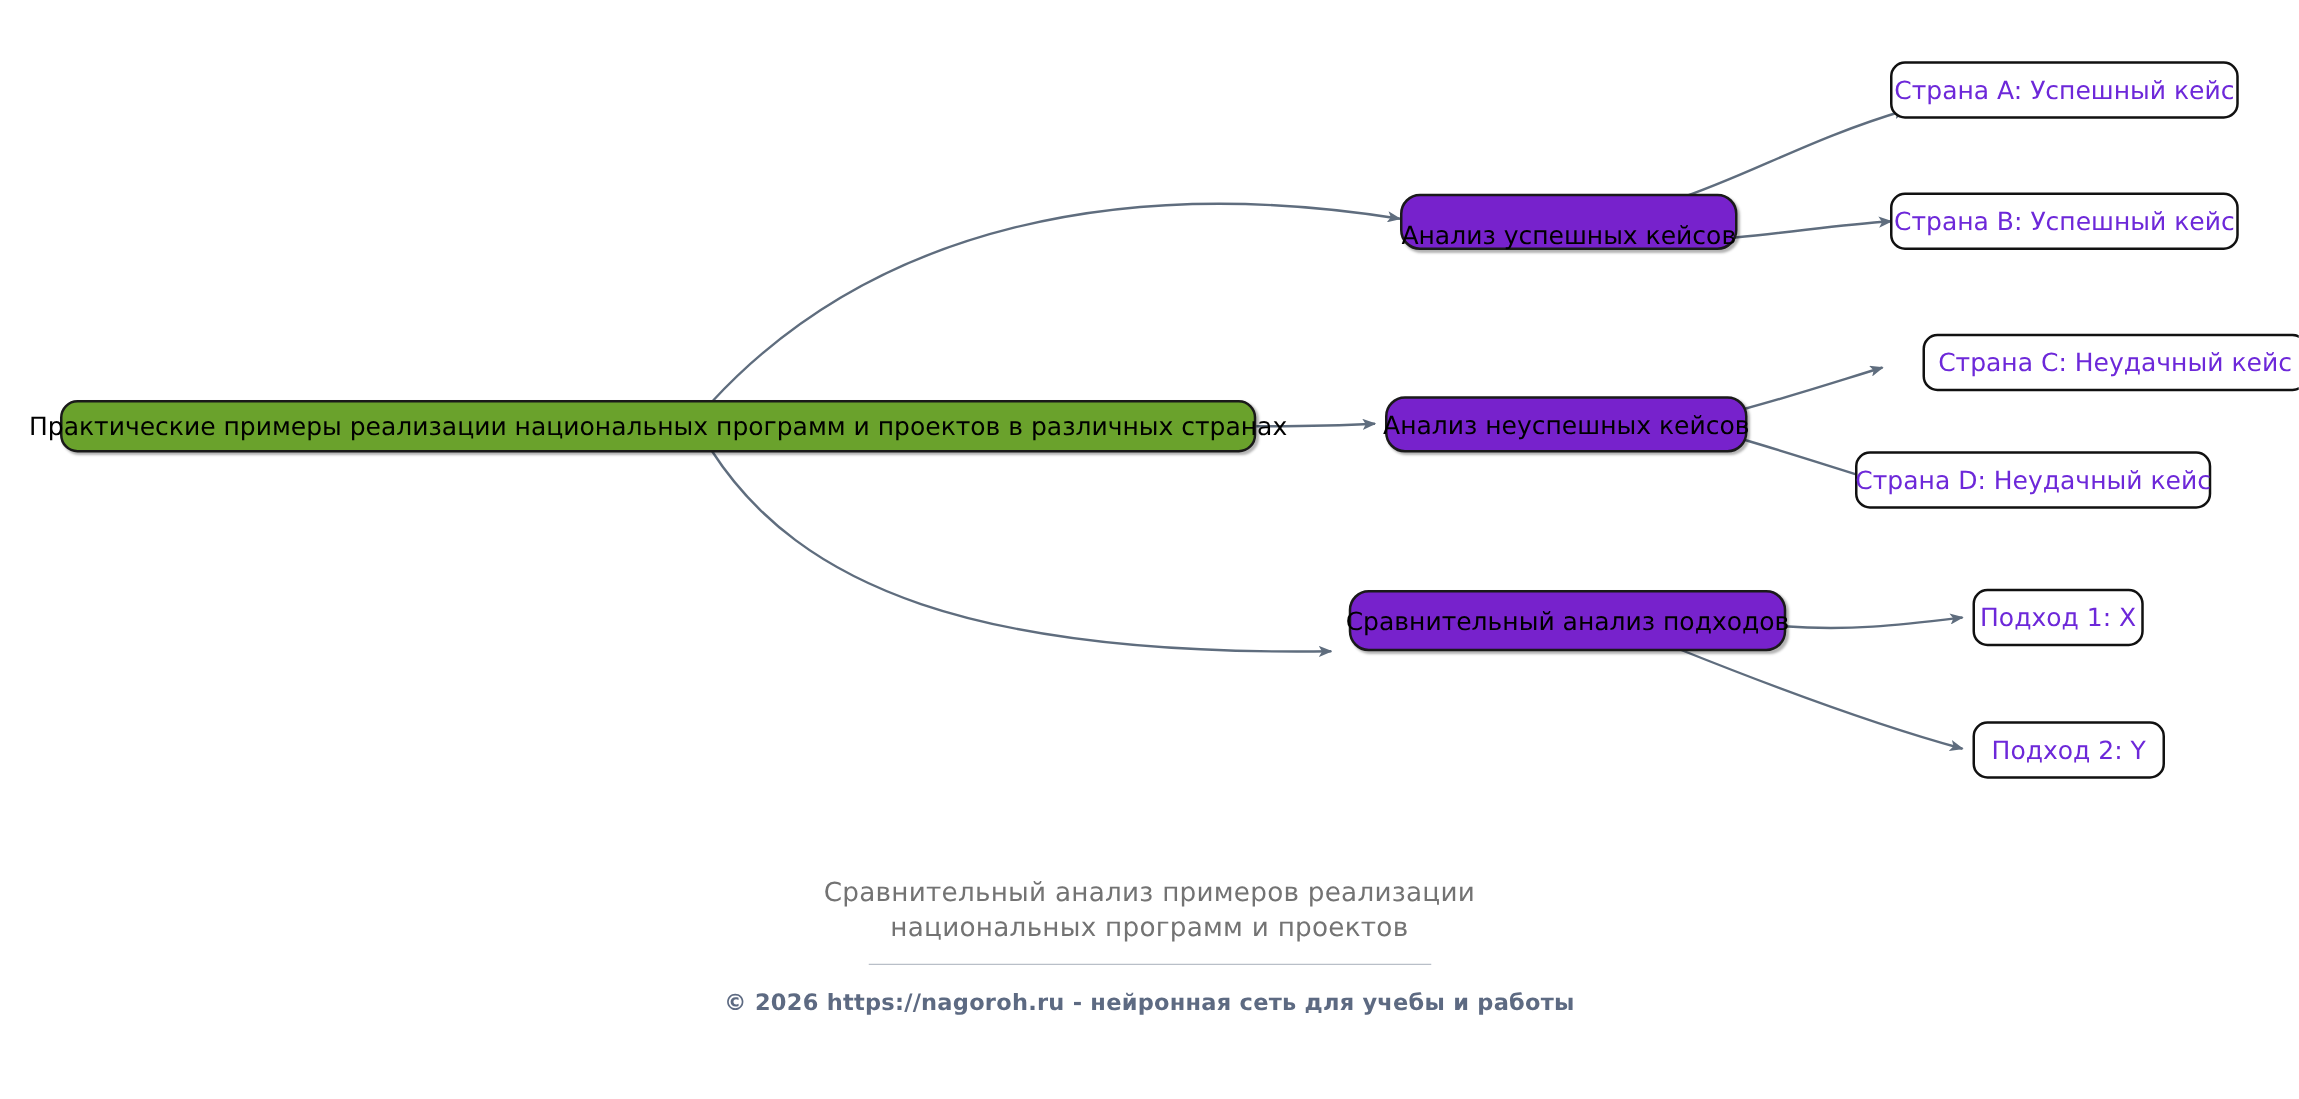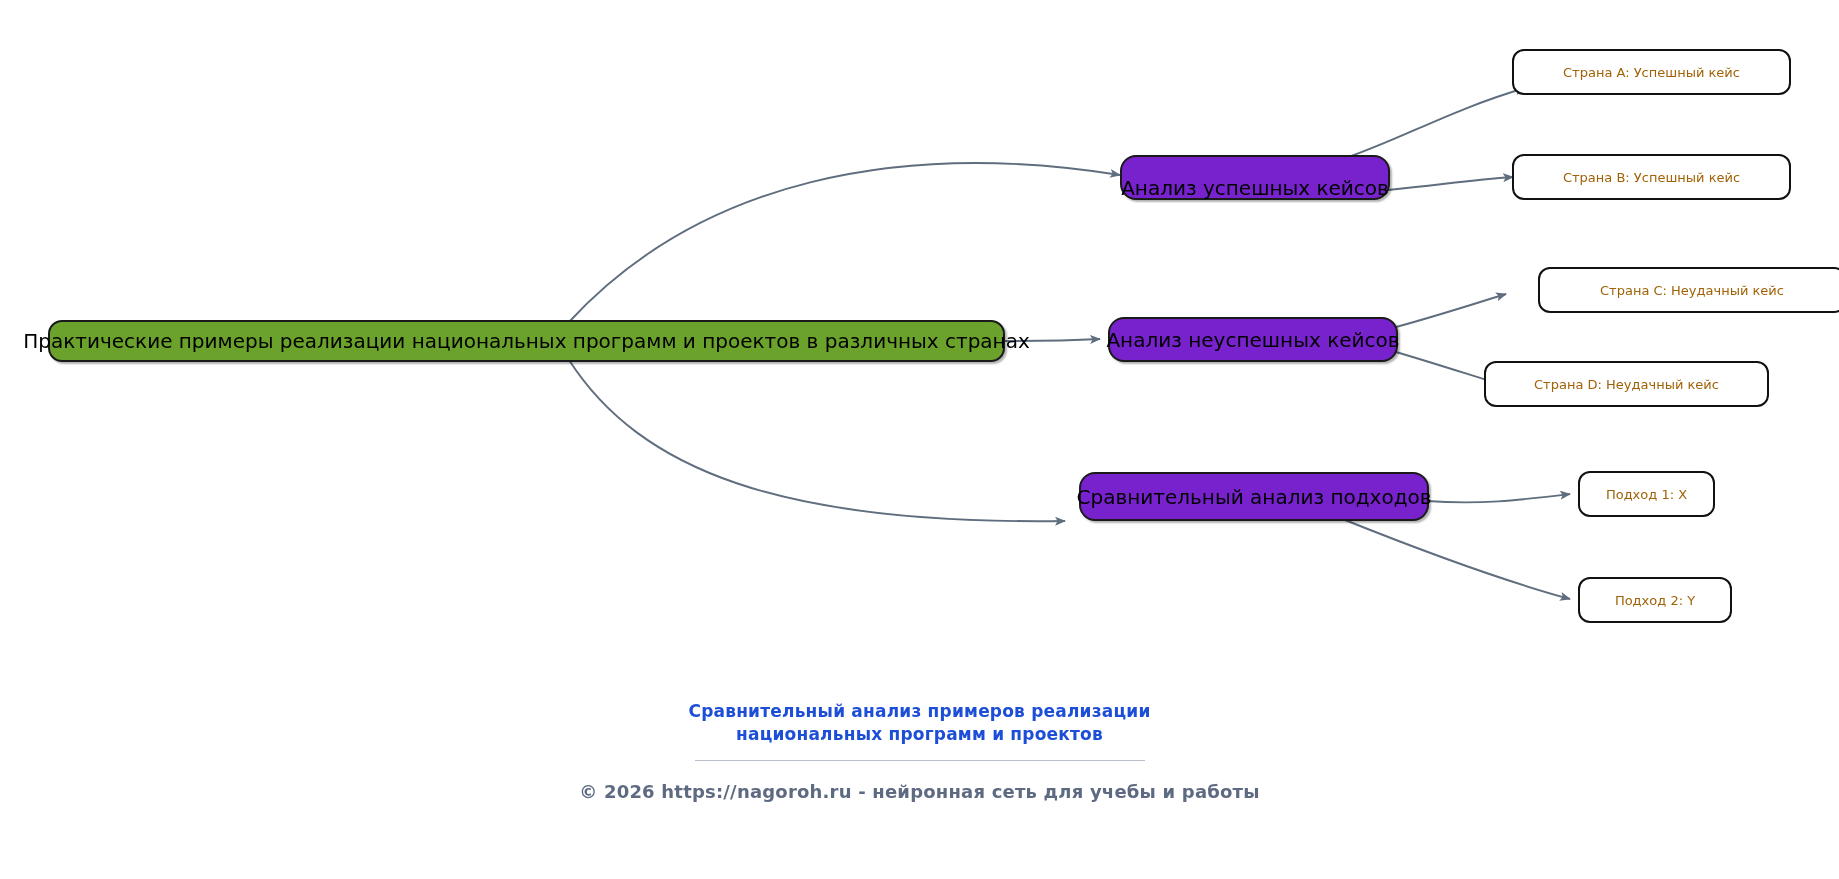--- a/index.html
+++ b/index.html
@@ -60,37 +60,37 @@
     color: #000000;
     font-size: 20px;
     padding: 0 16px;
     box-shadow: 2px 2px 2px rgba(0,0,0,0.30);
   }
 
   .node-leaf {
     background: #ffffff;
     border: 2px solid #111111;
     border-radius: 12px;
-    color: #a16207;
-    font-size: 13px;
+    color: #6d28d9;
+    font-size: 20px;
     padding: 0 4px;
   }
 
   .footer-block {
     position: absolute;
     left: 0;
     top: 700px;
     width: 1839px;
     text-align: center;
   }
 
   .footer-caption {
-    font-size: 17px;
-    font-weight: bold;
-    color: #1d4ed8;
+    font-size: 21px;
+    font-weight: normal;
+    color: #737373;
     line-height: 1.35;
     letter-spacing: 0.2px;
   }
 
   .footer-rule {
     width: 450px;
     height: 1px;
     background: #b9bfc8;
     margin: 14px auto 0 auto;
   }

